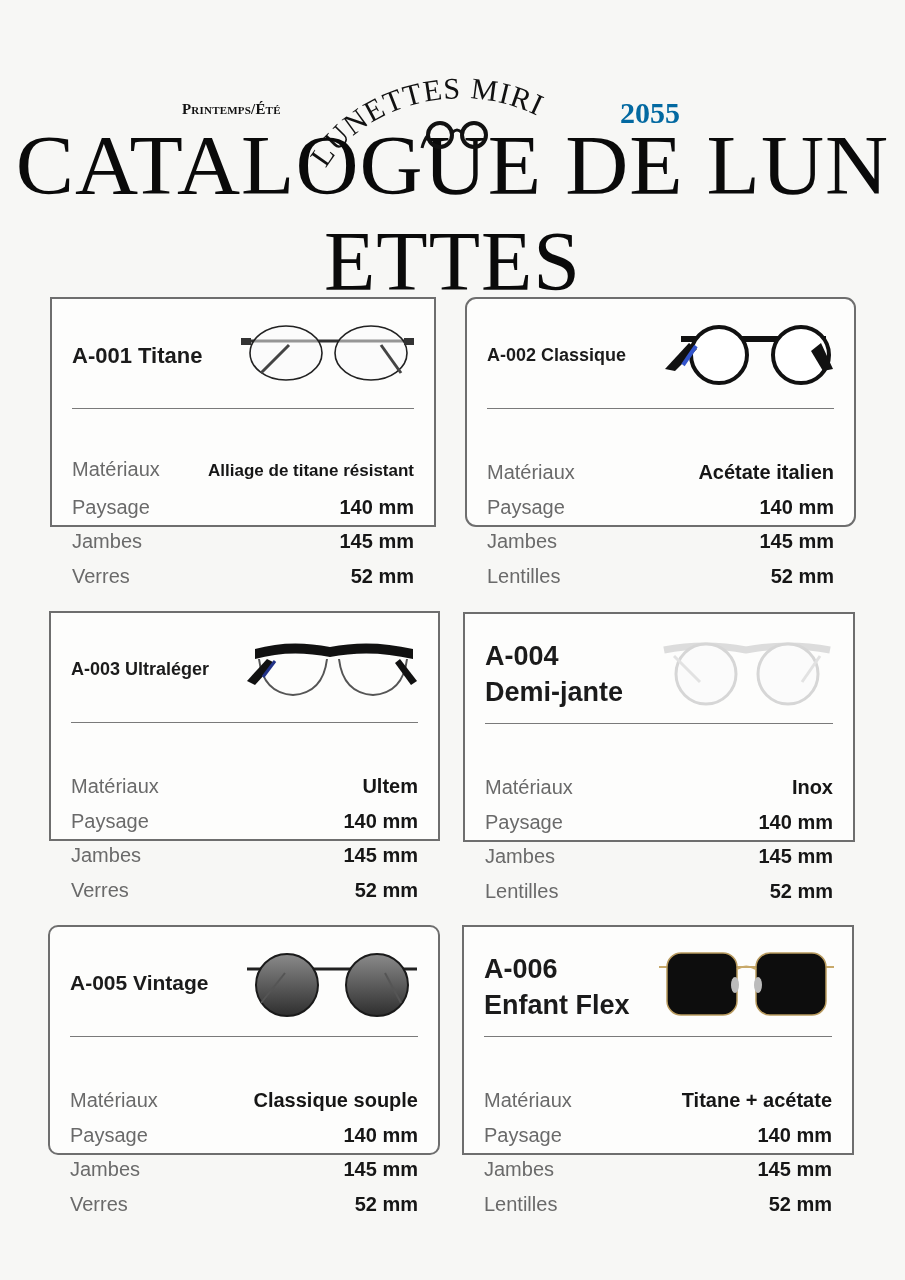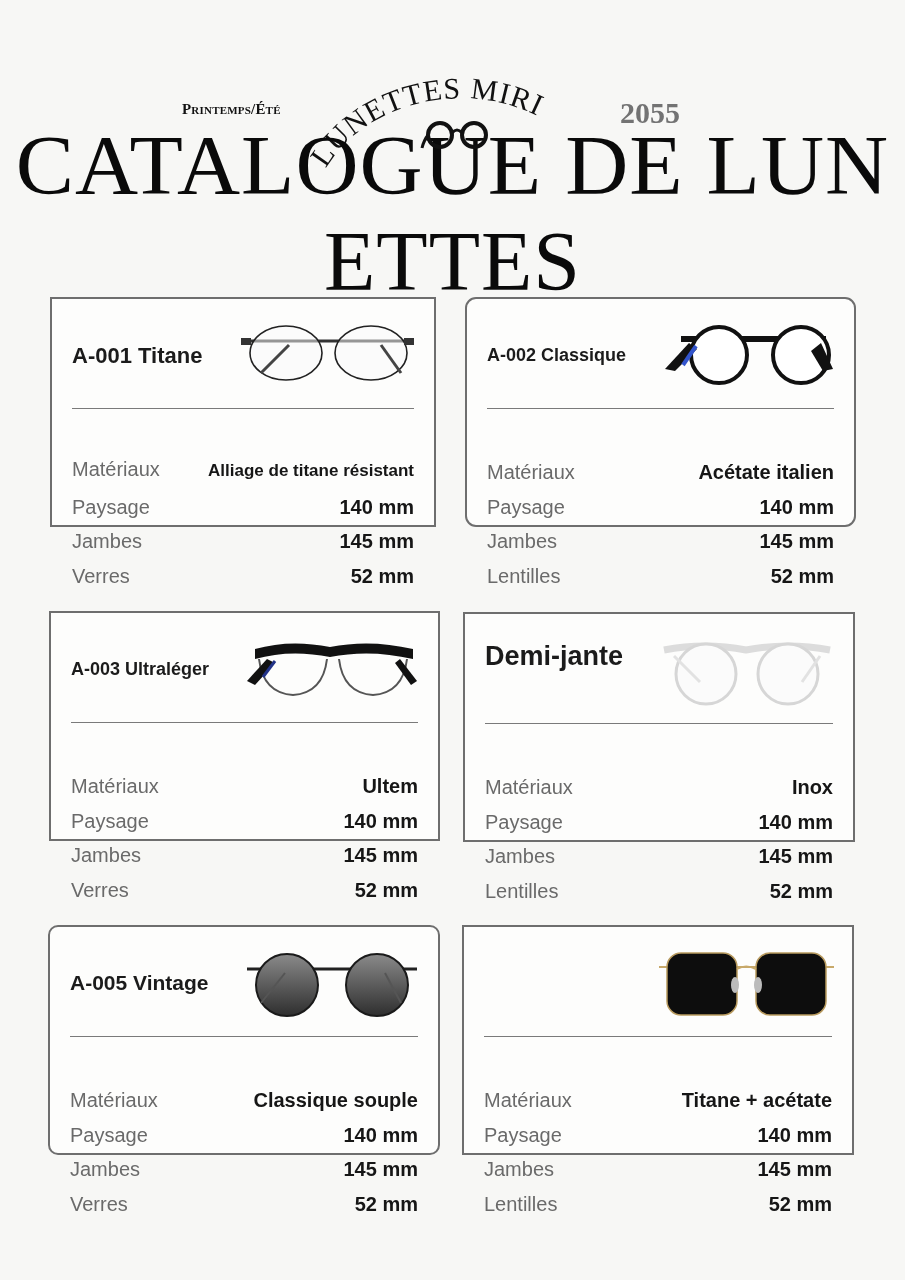--- a/index.html
+++ b/index.html
@@ -13,21 +13,21 @@
     .header { position: absolute; left: 0; top: 0; width: 905px; height: 295px; }
     .season {
       position: absolute; left: 182px; top: 101px;
       font-family: "Liberation Serif", serif;
       font-weight: bold; font-size: 15px; color: #111;
       font-variant: small-caps; letter-spacing: 0.2px; text-align: right;
     }
     .year {
       position: absolute; left: 620px; top: 96px;
       font-family: "Liberation Serif", serif;
-      font-weight: bold; font-size: 30px; color: #737373;
+      font-weight: bold; font-size: 30px; color: #0369a1;
     }
     .arc { position: absolute; left: 290px; top: 40px; width: 330px; height: 150px; overflow: visible; }
     .title-line {
       position: absolute; left: 0; width: 905px; text-align: center;
       font-family: "Liberation Serif", serif;
       font-size: 84px; line-height: 84px; color: #0a0a0a;
       letter-spacing: 1px;
     }
     .title-l1 { top: 124px; transform: scaleX(1.04); }
     .title-l2 { top: 220px; }
@@ -174,20 +174,21 @@
     </div>
     <div class="spec-row">
       <span class="spec-label">Verres</span>
       <span class="spec-value">52 mm</span>
     </div>
   </div>
 </div>
 
 <div class="card" style="left:463px; top:612px; width:392px;">
   <div class="card-title double">
+    <div>A-004</div>
     <div>Demi-jante</div>
   </div>
   <svg class="card-img" viewBox="0 0 175 70">
     <path d="M4 14 Q45 6 86 14 Q128 6 170 14" fill="none" stroke="#dcdcdc" stroke-width="7"></path>
     <circle cx="46" cy="38" r="30" fill="#fbfbfb" stroke="#d6d6d6" stroke-width="3"></circle>
     <circle cx="128" cy="38" r="30" fill="#fbfbfb" stroke="#d6d6d6" stroke-width="3"></circle>
     <path d="M14 20 L40 46" stroke="#e2e2e2" stroke-width="3"></path>
     <path d="M160 20 L142 46" stroke="#e2e2e2" stroke-width="3"></path>
   </svg>
   <div class="divider"></div>
@@ -242,20 +243,22 @@
     </div>
     <div class="spec-row">
       <span class="spec-label">Verres</span>
       <span class="spec-value">52 mm</span>
     </div>
   </div>
 </div>
 
 <div class="card" style="left:462px; top:925px; width:392px;">
   <div class="card-title double">
+    <div>A-006</div>
+    <div>Enfant Flex</div>
   </div>
   <svg class="card-img" viewBox="0 0 175 70">
     <line x1="0" y1="18" x2="175" y2="18" stroke="#c8a96a" stroke-width="2"></line>
     <rect x="8" y="4" width="70" height="62" rx="14" fill="#0d0d0d" stroke="#b89a5e" stroke-width="1.5"></rect>
     <rect x="97" y="4" width="70" height="62" rx="14" fill="#0d0d0d" stroke="#b89a5e" stroke-width="1.5"></rect>
     <path d="M78 20 Q87 15 97 20" fill="none" stroke="#c8a96a" stroke-width="2"></path>
     <ellipse cx="76" cy="36" rx="4" ry="8" fill="#bbb"></ellipse>
     <ellipse cx="99" cy="36" rx="4" ry="8" fill="#bbb"></ellipse>
   </svg>
   <div class="divider"></div>

